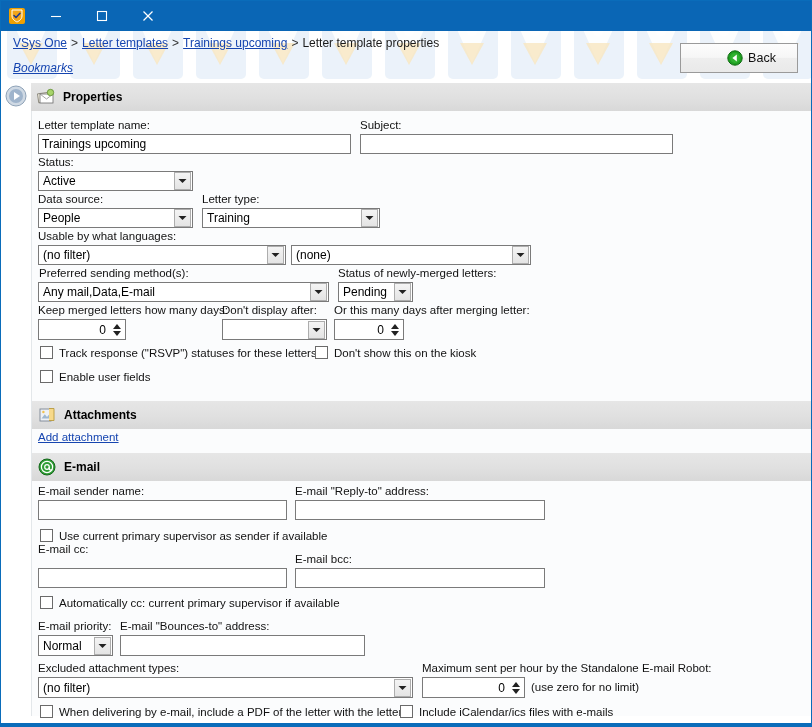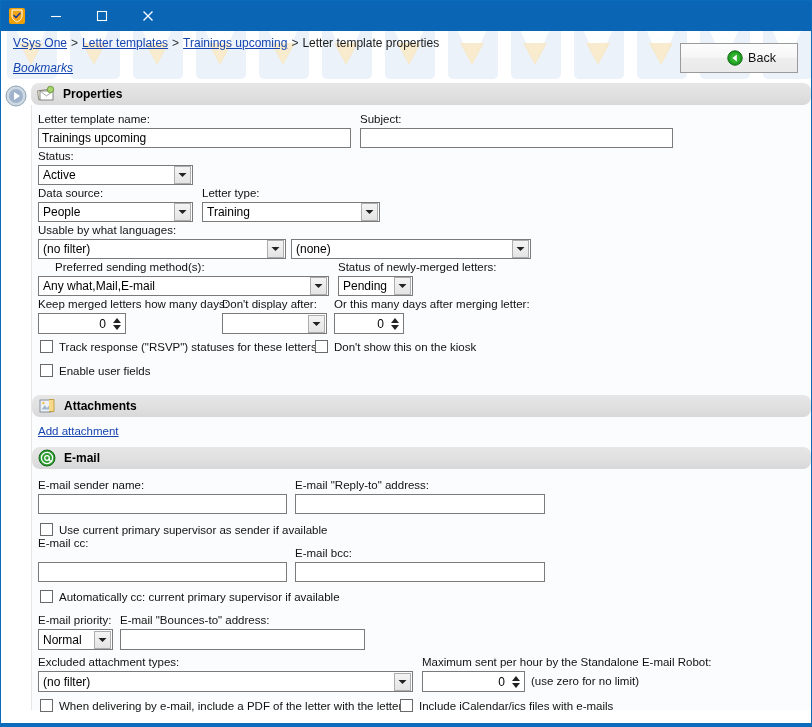--- a/index.html
+++ b/index.html
@@ -97,26 +97,25 @@
     gap: 5px;
     font-size: 12.5px; color: #101010;
     cursor: pointer;
     z-index: 4;
     padding-left: 25px;
   }
   .back-btn .gicon { width:16px; height:16px; display:block; }
 
   
   .section-head {
-    height: 22px;
+    height: 28px;
     background: linear-gradient(to bottom, #e6e6e6 0%, #e0e0e0 55%, #d8d8d8 100%);
     display: flex; align-items: center;
     font-size: 12px; font-weight: bold; color: #000;
     position: relative;
-    border-radius: 8px;
   }
   .section-head.first { margin-left: 30px; }
   .sec-icon { width: 18px; height: 18px; margin: 0 8px 0 6px; flex:0 0 auto; }
   .sec-icon svg { display:block; }
   .expander {
     position: absolute;
     left: 4px; top: 84px;
     width: 22px; height: 22px;
     z-index: 5;
   }
@@ -363,23 +362,23 @@
 
     <div class="combo" style="left:259px; top:134px; width:240px;">
       <span class="ctext">(none)</span>
       <span class="carrow">
         <svg width="9" height="6" viewBox="0 0 9 6">
             <path d="M0.5 1 L4.5 5 L8.5 1 z" fill="#222"></path>
           </svg>
       </span>
     </div>
 
-    <span class="lbl" style="left:16px; top:156px;padding-left:7px;">Preferred sending method(s):</span>
+    <span class="lbl" style="left:0; top:156px;padding-left:7px;">Preferred sending method(s):</span>
     <div class="combo" style="left:6px; top:171px; width:291px;">
-      <span class="ctext">Any what,Mail,E-mail</span>
+      <span class="ctext">Any mail,Data,E-mail</span>
       <span class="carrow">
         <svg width="9" height="6" viewBox="0 0 9 6">
             <path d="M0.5 1 L4.5 5 L8.5 1 z" fill="#222"></path>
           </svg>
       </span>
     </div>
 
     <span class="lbl" style="left:306px; top:156px;">Status of newly-merged letters:</span>
     <div class="combo" style="left:306px; top:171px; width:75px;">
       <span class="ctext">Pending</span>

